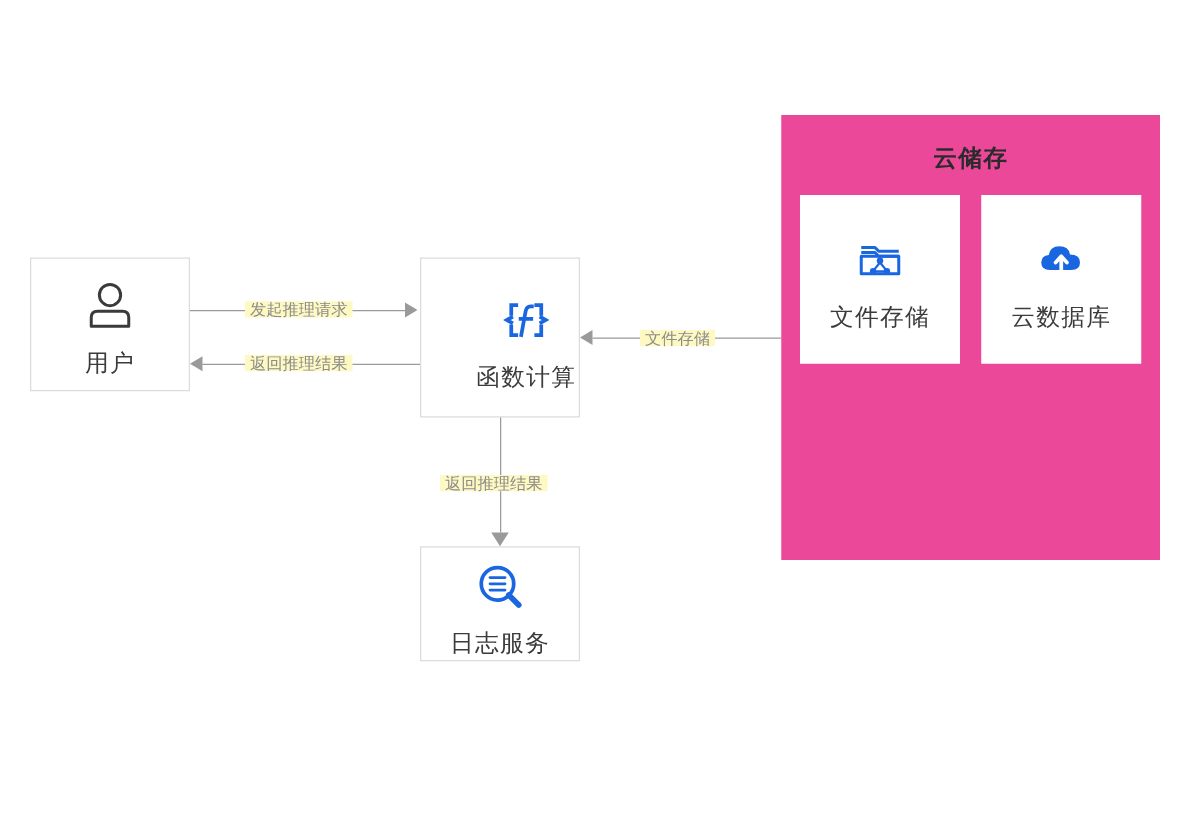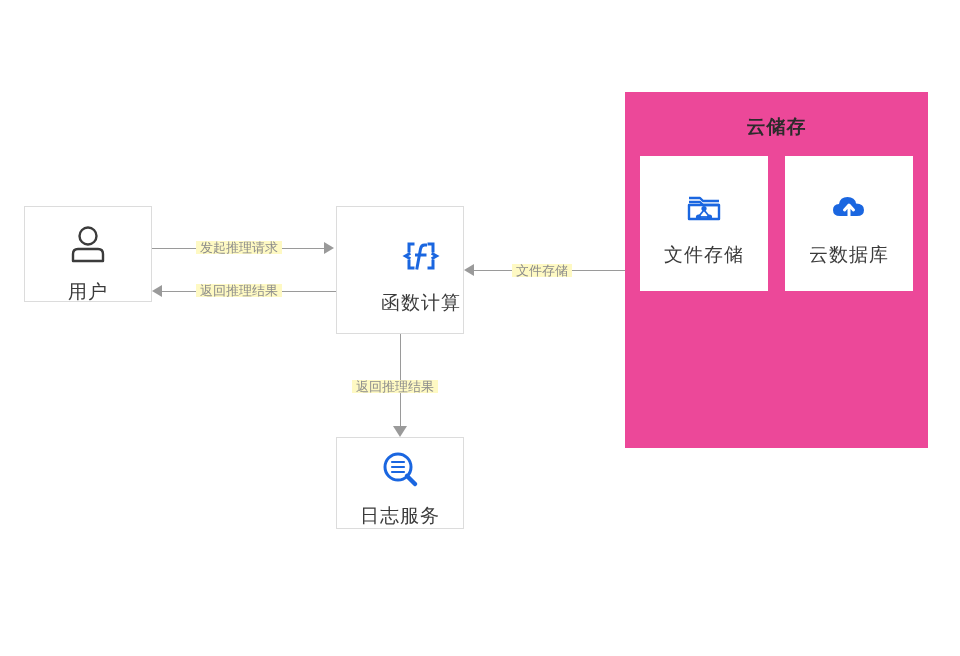--- a/index.html
+++ b/index.html
@@ -34,21 +34,21 @@
   }
   .node-label {
     margin-top: 10px;
     font-size: 19px;
     color: #3b3b3b;
     letter-spacing: 1px;
     line-height: 1;
   }
 
   
-  #user-node      { left: 24px;  top: 206px; width: 128px; height: 96px; justify-content: flex-end; }
+  #user-node      { left: 24px;  top: 206px; width: 128px; height: 107px; }
   #fc-node        { left: 336px; top: 206px; width: 128px; height: 128px; padding-left: 42px; }
   #log-node       { left: 336px; top: 437px; width: 128px; height: 92px; }
 
   
   #cloud-panel {
     position: absolute;
     left: 625px;
     top: 92px;
     width: 303px;
     height: 356px;

